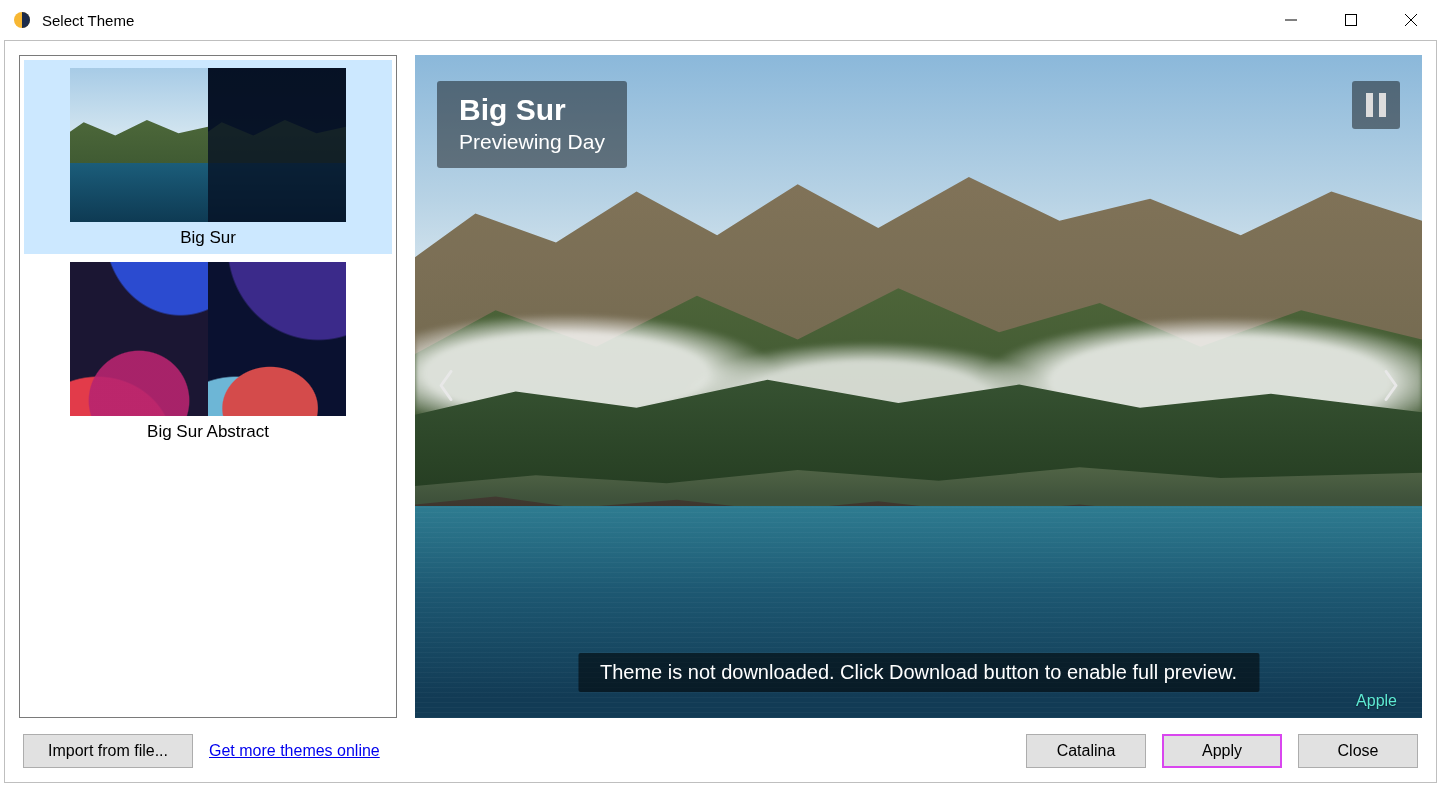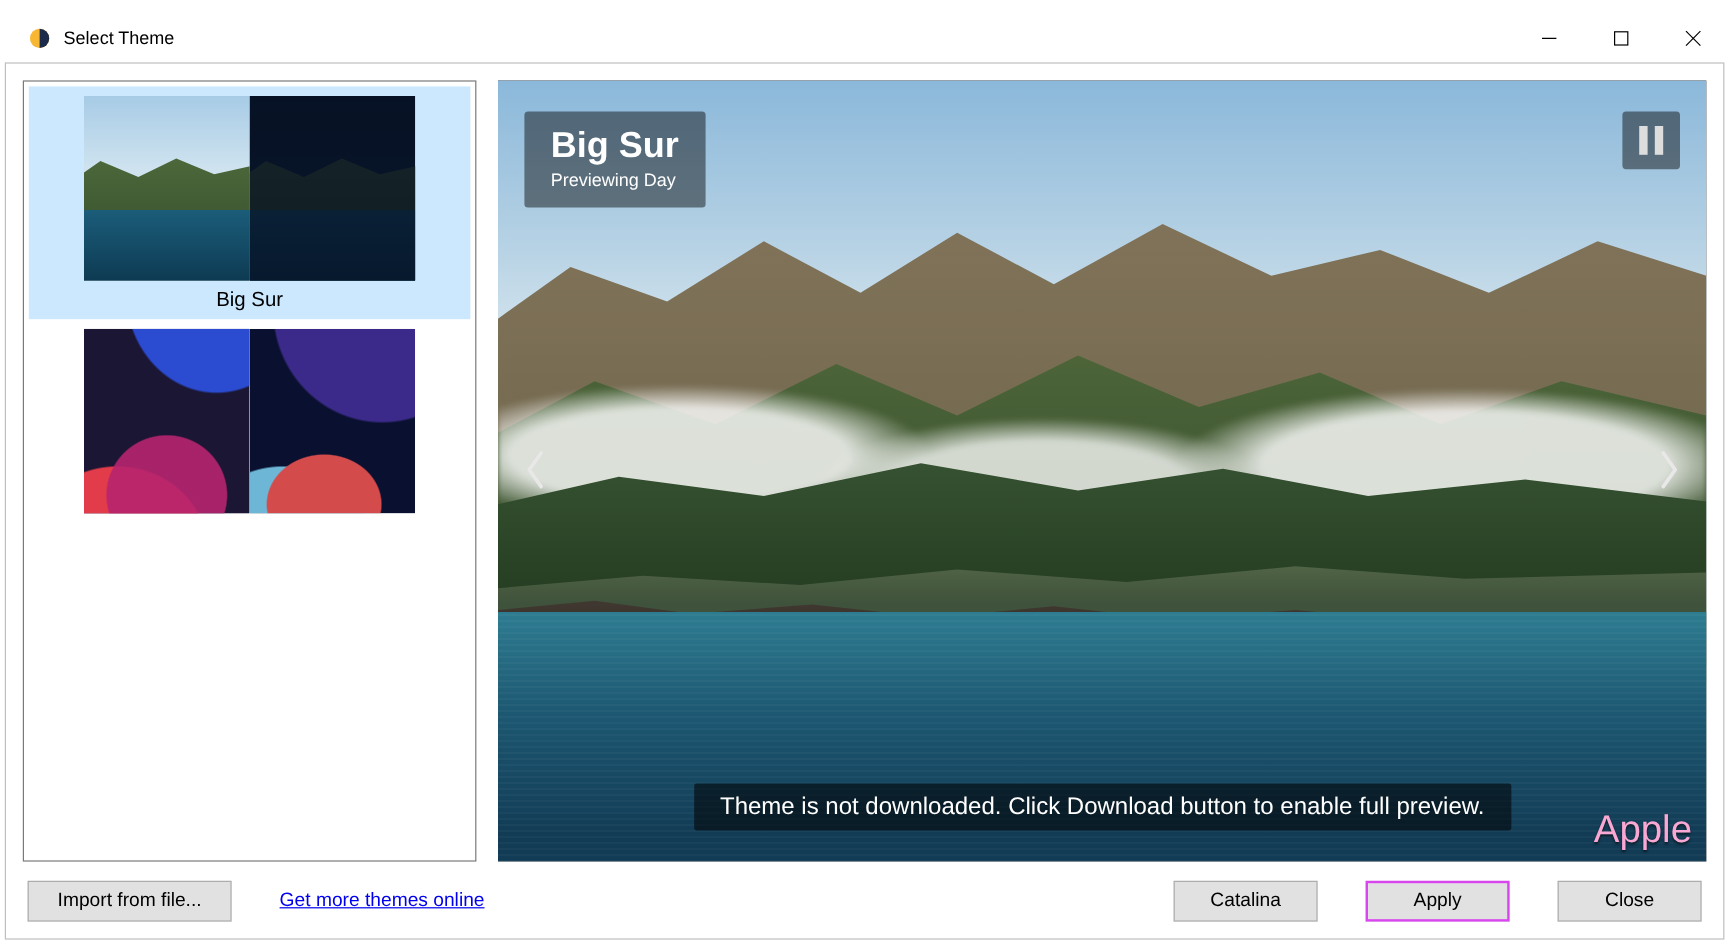--- a/index.html
+++ b/index.html
@@ -1,20 +1,20 @@
 <!DOCTYPE html>
 <html><head>
 <meta charset="utf-8">
 <style>
   * { box-sizing: border-box; }
   html, body { margin: 0; padding: 0; height: 100%; font-family: "Segoe UI", Arial, sans-serif; font-size: 14px; color: #000; }
   body { display: flex; flex-direction: column; background: #fff; width: 1441px; height: 787px; overflow: hidden; }
 
   
-  .titlebar { height: 40px; display: flex; align-items: center; padding: 0 0 0 23px; margin-top: 12px; }
+  .titlebar { height: 40px; display: flex; align-items: center; padding: 0 0 0 12px; }
   .titlebar .app-icon { width: 20px; height: 20px; margin-right: 10px; position: relative; }
   .titlebar .app-icon svg { width: 20px; height: 20px; display:block; }
   .titlebar .title { font-size: 15px; }
   .titlebar .spacer { flex: 1; }
   .win-controls { display: flex; height: 100%; }
   .win-btn { width: 60px; height: 40px; display: flex; align-items: center; justify-content: center; cursor: pointer; }
   .win-btn svg { width: 14px; height: 14px; stroke: #000; stroke-width: 1; fill: none; }
 
   
   .client { flex: 1; border: 1px solid #bfbfbf; margin: 0 4px 4px 4px; padding: 14px 14px 10px 14px; display: flex; flex-direction: column; }
@@ -81,37 +81,37 @@
   .coast { position:absolute; left:0; right:0; top:55%; height:20%; background: linear-gradient(#6a7e55, #3f523b 60%); clip-path: polygon(0 50%, 12% 42%, 25% 48%, 38% 38%, 52% 46%, 66% 36%, 80% 44%, 100% 40%, 100% 100%, 0 100%); }
   .cliffs { position:absolute; left:0; right:0; top:63%; height:12%; background: linear-gradient(#4a4138, #2c2720); clip-path: polygon(0 40%, 8% 30%, 16% 44%, 26% 34%, 36% 48%, 46% 36%, 56% 50%, 66% 40%, 76% 52%, 86% 42%, 100% 48%, 100% 100%, 0 100%); }
   .ocean { position:absolute; left:0; right:0; bottom:0; height:32%; background: linear-gradient(#2e7c91, #1d5872 40%, #123b55 90%); }
   .ocean::after { content:""; position:absolute; inset:0; background:
     repeating-linear-gradient(0deg, rgba(255,255,255,0.03) 0 1px, transparent 1px 5px);
   }
 
   
   .title-card { position:absolute; left:22px; top:26px; background: rgba(0,0,0,0.45); color:#fff; padding: 12px 22px 14px 22px; border-radius: 3px; }
   .title-card .name { font-size: 30px; font-weight: bold; line-height:1.1; }
-  .title-card .sub { font-size: 15px; margin-top: 4px; }
+  .title-card .sub { font-size: 21px; margin-top: 4px; }
 
   .pause-btn { position:absolute; right:22px; top:26px; width:48px; height:48px; background: rgba(0,0,0,0.45); border-radius:3px; display:flex; align-items:center; justify-content:center; cursor:pointer; }
   .pause-btn .bars { display:flex; gap:6px; }
   .pause-btn .bars span { width:7px; height:24px; background:#ddd; }
 
   .nav-arrow { position:absolute; top:50%; transform: translateY(-50%); color: rgba(255,255,255,0.85); cursor:pointer; padding:12px; }
   .nav-arrow.left { left:8px; }
   .nav-arrow.right { right:8px; }
   .nav-arrow svg { width:22px; height:34px; stroke:#e8e8e8; stroke-width:3; fill:none; stroke-linecap:round; stroke-linejoin:round; }
 
   .msg-bar { position:absolute; left:50%; transform:translateX(-50%); bottom:26px; background: rgba(0,0,0,0.55); color:#fff; font-size:20px; padding:8px 22px; border-radius:2px; white-space:nowrap; }
 
-  .credits { position:absolute; right:12px; bottom:8px; color:#f9a8d4; font-size:32px; text-shadow:0 1px 2px rgba(0,0,0,0.6); }
-
-  
-  .bottom-bar { display:flex; align-items:center; padding: 16px 4px 4px 4px; gap: 40px; }
+  .credits { position:absolute; right:25px; bottom:8px; color:#5eead4; font-size:16px; text-shadow:0 1px 2px rgba(0,0,0,0.6); }
+
+  
+  .bottom-bar { display:flex; align-items:center; padding: 16px 4px 4px 4px; gap: 16px; }
   .bottom-bar .spacer { flex:1; }
   .btn { min-width: 120px; height: 34px; padding: 0 20px; background:#e1e1e1; border:1px solid #adadad; font-size:16px; cursor:pointer; display:inline-flex; align-items:center; justify-content:center; }
   .btn.default { border:2px solid #d946ef; }
   .link { color:#0000ee; text-decoration:underline; cursor:pointer; font-size:16px; }
 </style>
 </head>
 <body>
 
 <div class="titlebar">
   <div class="app-icon">
@@ -172,20 +172,21 @@
                 <div class="wave1"></div>
                 <div class="wave3"></div>
               </div>
             <div class="half r">
                 <div class="layer1"></div>
                 <div class="wave2"></div>
                 <div class="wave1"></div>
                 <div class="wave3"></div>
               </div>
           </div>
+          <div class="label">Big Sur Abstract</div>
         </div>
 
 
       </div>
     </div>
 
     <div class="preview">
       <div class="landscape">
         <div class="sky"></div>
         <div class="mountains-back"></div>

